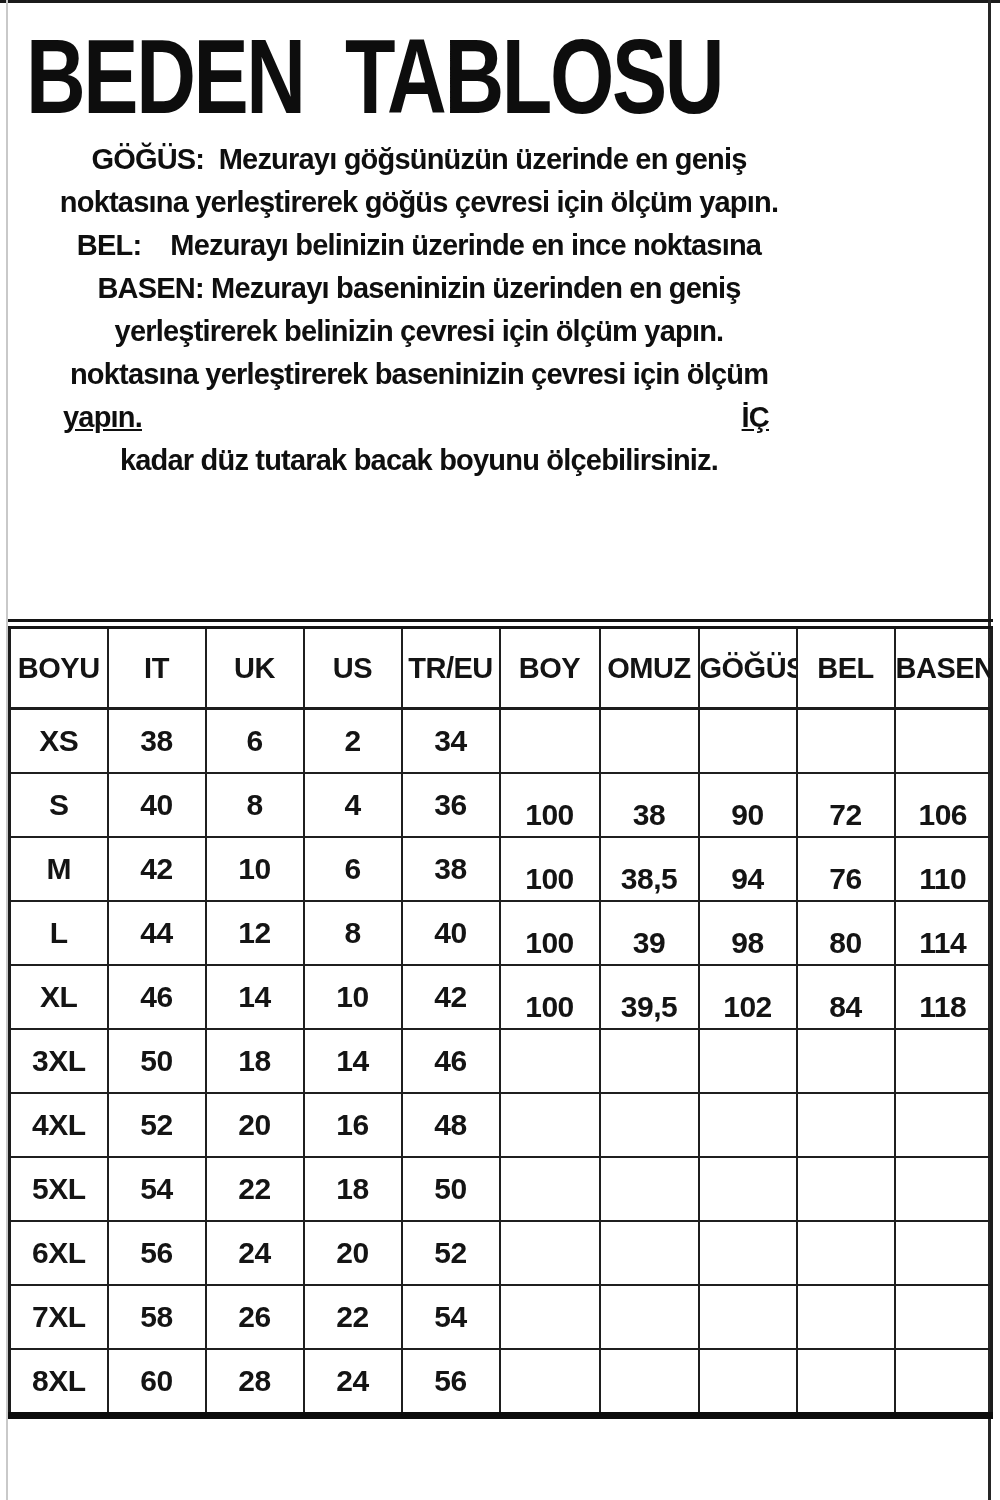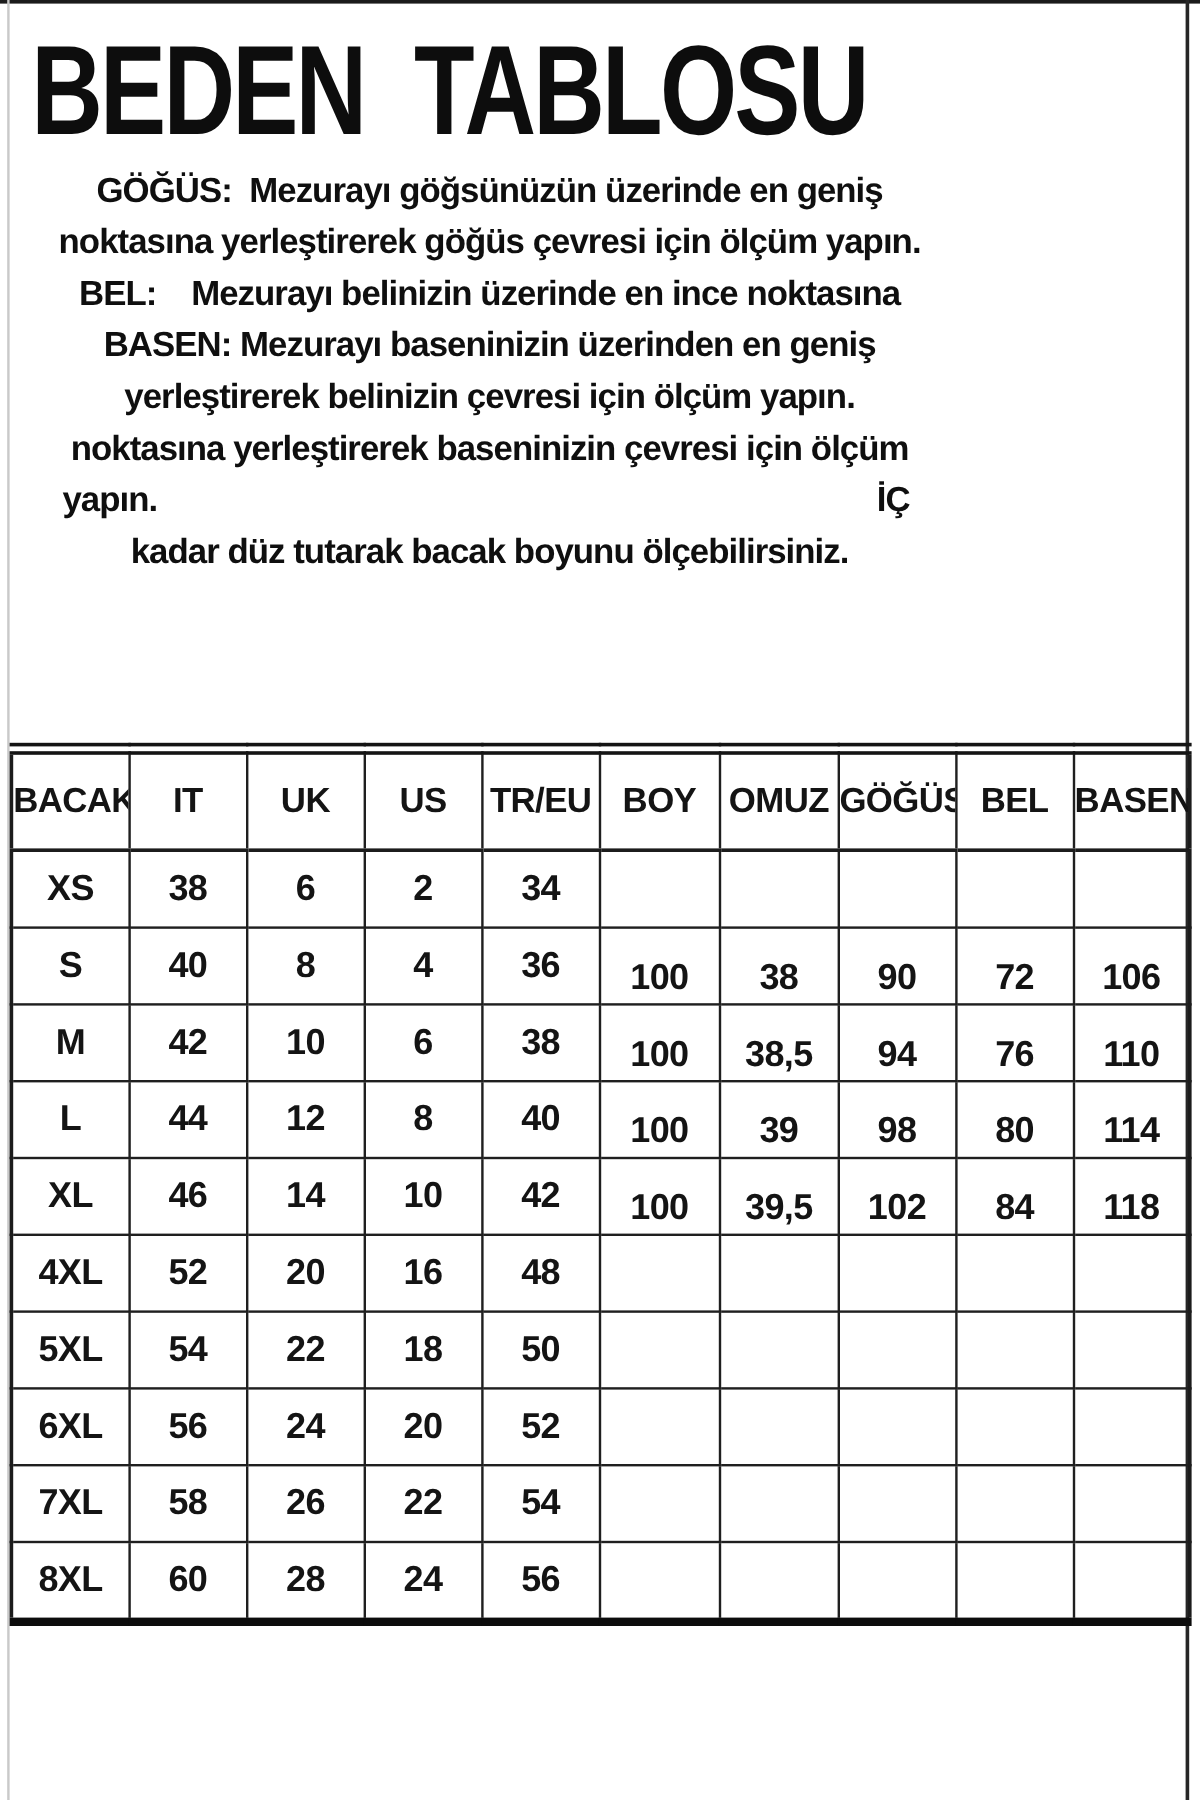--- a/index.html
+++ b/index.html
@@ -12,28 +12,28 @@
   .frame-left{position:absolute;top:0;left:6px;width:2px;height:1500px;background:#c9c9c9;}
   .frame-right{position:absolute;top:0;left:988px;width:3px;height:1500px;background:#262626;}
 
   .title{
     position:absolute;left:26px;top:16px;margin:0;
     font-size:106px;font-weight:bold;letter-spacing:-3px;white-space:pre;
     transform:scaleX(.78);transform-origin:left top;color:#0d0d0d;
   }
 
   .instructions{
-    position:absolute;left:2px;top:138px;width:812px;
+    position:absolute;left:13px;top:138px;width:812px;
     font-size:29px;font-weight:bold;line-height:43px;letter-spacing:-0.8px;
     color:#0f0f0f;
   }
   .instr-line{text-align:center;white-space:pre;}
   .instr-line.split{
     display:flex;justify-content:space-between;
-    padding-left:50px;padding-right:56px;text-align:center;
+    padding-left:50px;padding-right:56px;text-align:center;text-decoration:underline;
   }
 
   table.size-table{
     position:absolute;left:8px;top:619px;width:982px;
     border-collapse:collapse;table-layout:fixed;
     border-top:10px double #141414;
     border-left:3px solid #1c1c1c;
     border-right:3px solid #1c1c1c;
     border-bottom:7px solid #0c0c0c;
     font-weight:bold;color:#141414;
@@ -74,21 +74,21 @@
     <col style="width:98px">
       <col style="width:98px">
       <col style="width:100px">
     <col style="width:99px">
       <col style="width:98px">
       <col style="width:98px">
     <col style="width:97px">
   </colgroup>
   <thead>
     <tr>
-        <th>BACAK</th>
+        <th>BOYU</th>
         <th>IT</th>
         <th>UK</th>
         <th>US</th>
         <th>TR/EU</th>
         <th>BOY</th>
         <th>OMUZ</th>
         <th>GÖĞÜS</th>
         <th>BEL</th>
         <th>BASEN</th>
       </tr>
@@ -148,20 +148,32 @@
         <td>14</td>
         <td>10</td>
         <td>42</td>
         <td class="low">100</td>
         <td class="low">39,5</td>
         <td class="low">102</td>
         <td class="low">84</td>
         <td class="low">118</td>
       </tr>
       <tr>
+        <td>3XL</td>
+        <td>50</td>
+        <td>18</td>
+        <td>14</td>
+        <td>46</td>
+        <td class="low"></td>
+        <td class="low"></td>
+        <td class="low"></td>
+        <td class="low"></td>
+        <td class="low"></td>
+      </tr>
+      <tr>
         <td>4XL</td>
         <td>52</td>
         <td>20</td>
         <td>16</td>
         <td>48</td>
         <td class="low"></td>
         <td class="low"></td>
         <td class="low"></td>
         <td class="low"></td>
         <td class="low"></td>

